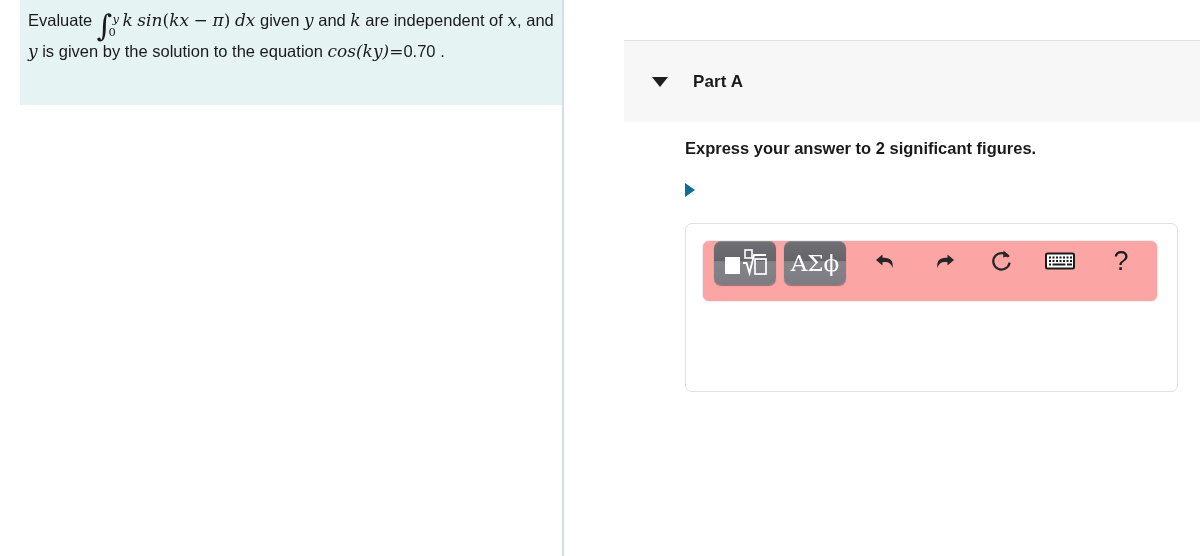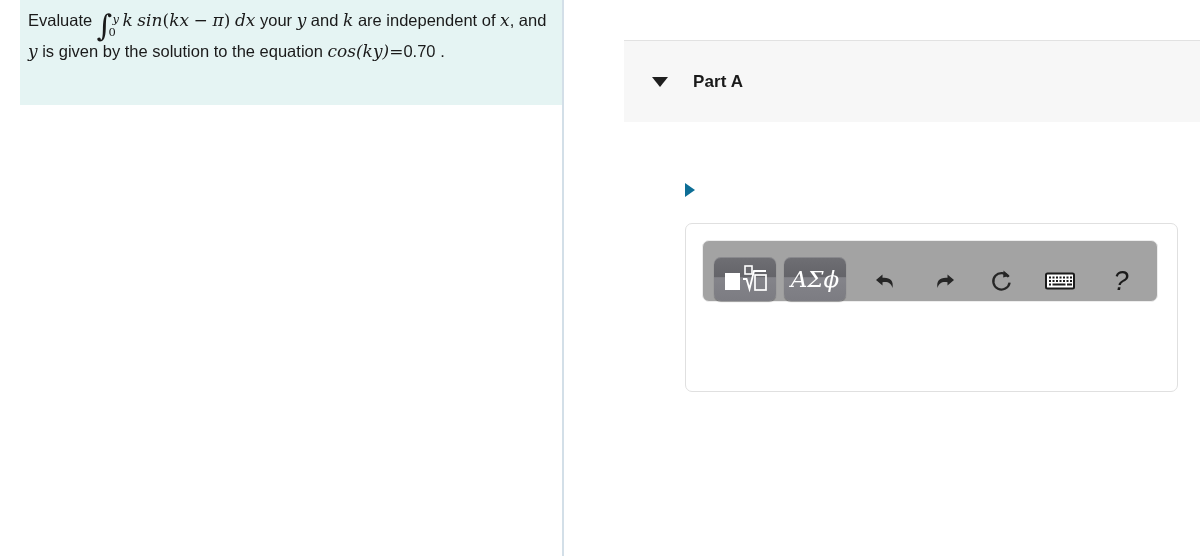--- a/index.html
+++ b/index.html
@@ -167,28 +167,27 @@
     background: #ffffff;
     border: 1px solid #e0e0e0;
     border-radius: 7px;
     box-sizing: border-box;
   }
   #toolbar {
     position: absolute;
     left: 16px; top: 16px;
     width: 456px;
     height: 62px;
-    background: #a3a3a3;
+    background: #fca5a5;
     border: 1px solid #ededed;
     border-radius: 7px;
     box-sizing: border-box;
     display: flex;
-    align-items: flex-end;
+    align-items: flex-start;
     padding-left: 11px;
-    font-style: italic;
   }
   .tb-btn {
     width: 62px;
     height: 44px;
     border-radius: 7px;
     background: linear-gradient(to bottom, #6f6f74 0%, #646469 45%, #84848a 47%, #7c7c82 100%);
     box-shadow: 0 1px 1px rgba(0,0,0,0.35), inset 0 1px 0 rgba(255,255,255,0.18);
     margin-right: 8px;
     display: flex;
     align-items: center;
@@ -252,21 +251,21 @@
 
 <div id="left-pane">
 
   <div id="problem-statement">
     <span>Evaluate</span>
 
     <span class="intgrp">
       <span class="intsym">∫</span><span class="limits"><span class="lim-up">y</span><span class="lim-dn">0</span></span>
     </span><span class="mi">k</span>&nbsp;<span class="mi">sin</span><span class="mn">(</span><span class="mi">kx</span>&nbsp;<span class="mrel">−</span>&nbsp;<span class="mi">π</span><span class="mn">)</span>&nbsp;<span class="mi">dx</span>
 
-    <span>your</span>
+    <span>given</span>
     <span class="mi">y</span>
     <span>and</span>
     <span class="mi">k</span>
     <span>are independent of</span>
     <span class="mi">x</span><span>, and</span>
     <span class="mi">y</span>
     <span>is given by the solution to the equation</span>
     <span class="mi">cos</span><span class="mi">(ky)</span><span class="mn">=</span><span>0.70</span>
     <span>.</span>
   </div>
@@ -274,20 +273,21 @@
   <div class="vertical-divider"></div>
 </div>
 
 <div id="right-pane">
 
   <div id="part-header">
     <div id="part-toggle-caret"></div>
     <div id="part-title">Part A</div>
   </div>
 
+  <div id="instruction">Express your answer to 2 significant figures.</div>
 
   <div id="hints-link">
     <span id="hints-caret"></span>
   </div>
 
   <div id="answer-card">
 
     <div id="toolbar">
 
       <div class="tb-btn">

